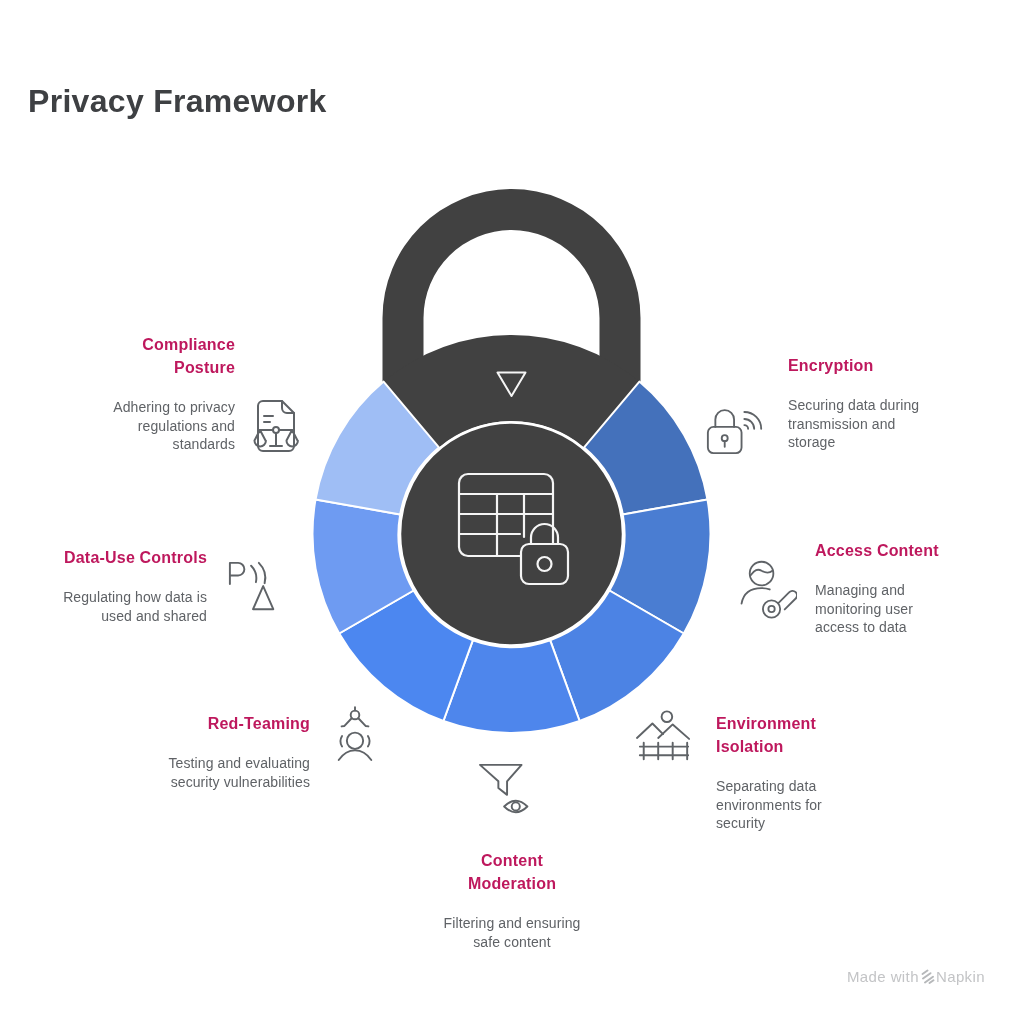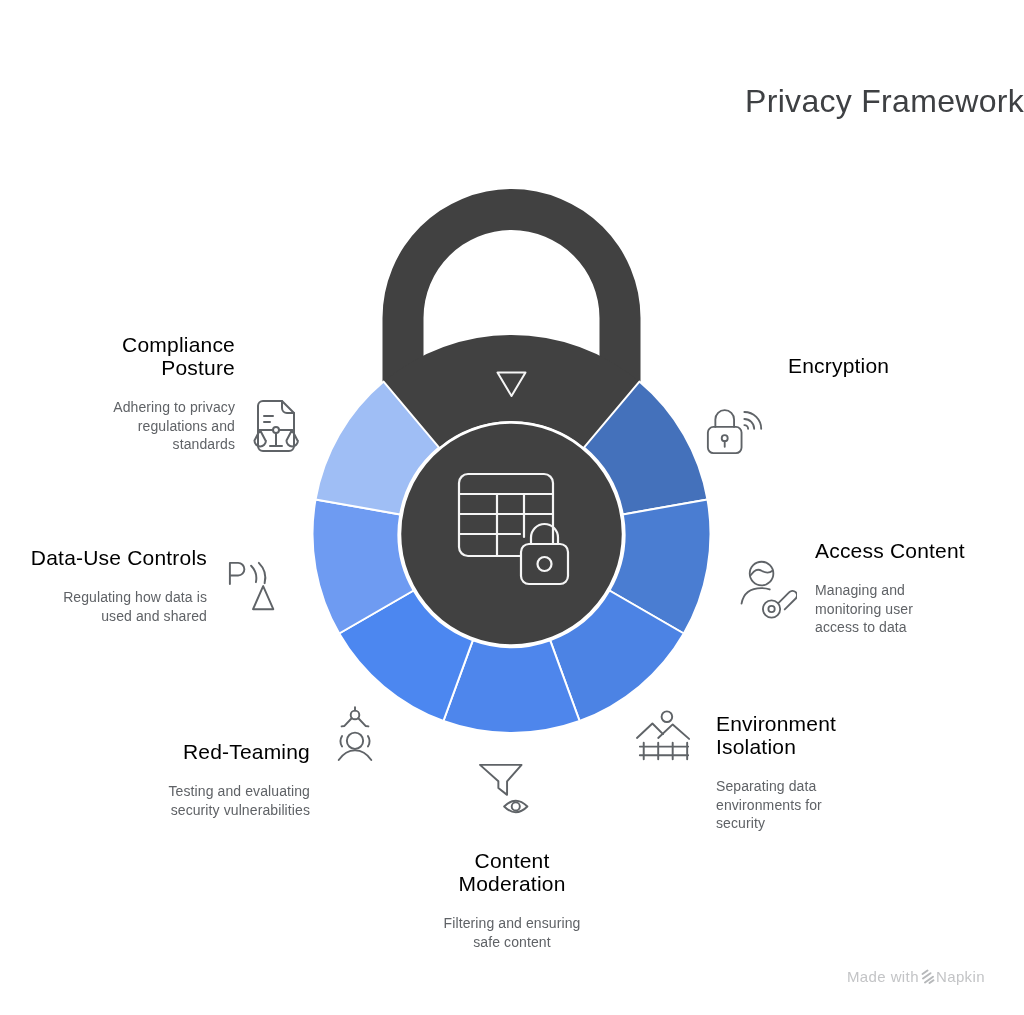--- a/index.html
+++ b/index.html
@@ -1,39 +1,39 @@
 <!DOCTYPE html>
 <html><head>
 <meta charset="utf-8">
 <style>
   html,body{margin:0;padding:0;background:#ffffff;}
   .canvas{
     position:relative;width:1024px;height:1015px;background:#ffffff;
     font-family:"Liberation Sans", sans-serif;overflow:hidden;
   }
   .title{
-    position:absolute;left:0;right:0;top:83px;text-align:right;
-    font-size:32px;font-weight:400;color:#3e4043;letter-spacing:.3px;margin-left:28px;
+    position:absolute;left:0;right:0;top:83px;text-align:left;
+    font-size:32px;font-weight:700;color:#3e4043;letter-spacing:.3px;margin-left:28px;
   }
   .diagram-svg{position:absolute;left:0;top:0;}
   .cb{position:absolute;}
   .cb .hd{
-    font-size:21px;font-weight:400;color:#000000;line-height:23px;
+    font-size:16px;font-weight:700;color:#be185d;line-height:23px;
     white-space:pre-line;letter-spacing:.2px;
   }
   .cb .ds{
     font-size:14px;color:#5f6266;line-height:18.5px;margin-top:19px;
     white-space:pre-line;letter-spacing:.1px;
   }
   .al-r{text-align:right;} .al-c{text-align:center;}
   #cb-compliance{left:35px;top:333px;width:200px;}
   #cb-encryption{left:788px;top:354px;width:200px;}
   #cb-datause{left:7px;top:546px;width:200px;}
   #cb-access{left:815px;top:539px;width:180px;}
-  #cb-redteam{left:108px;top:740px;width:202px;}
+  #cb-redteam{left:108px;top:712px;width:202px;}
   #cb-environment{left:716px;top:712px;width:172px;}
   #cb-content{left:411px;top:849px;width:202px;}
   .ic{position:absolute;}
   .ic svg{display:block;}
   #ic-compliance{left:251px;top:398px;}
   #ic-encryption{left:706px;top:396px;}
   #ic-datause{left:226px;top:560px;}
   #ic-access{left:737px;top:553px;}
   #ic-redteam{left:332px;top:705px;}
   #ic-environment{left:634px;top:708px;}
@@ -86,20 +86,23 @@
 
   <div class="cb al-r" id="cb-compliance">
     <div class="hd">Compliance
 Posture</div>
     <div class="ds">Adhering to privacy
 regulations and
 standards</div>
   </div>
   <div class="cb" id="cb-encryption">
     <div class="hd">Encryption</div>
+    <div class="ds">Securing data during
+transmission and
+storage</div>
   </div>
   <div class="cb al-r" id="cb-datause">
     <div class="hd">Data-Use Controls</div>
     <div class="ds">Regulating how data is
 used and shared</div>
   </div>
   <div class="cb" id="cb-access">
     <div class="hd">Access Content</div>
     <div class="ds">Managing and
 monitoring user

